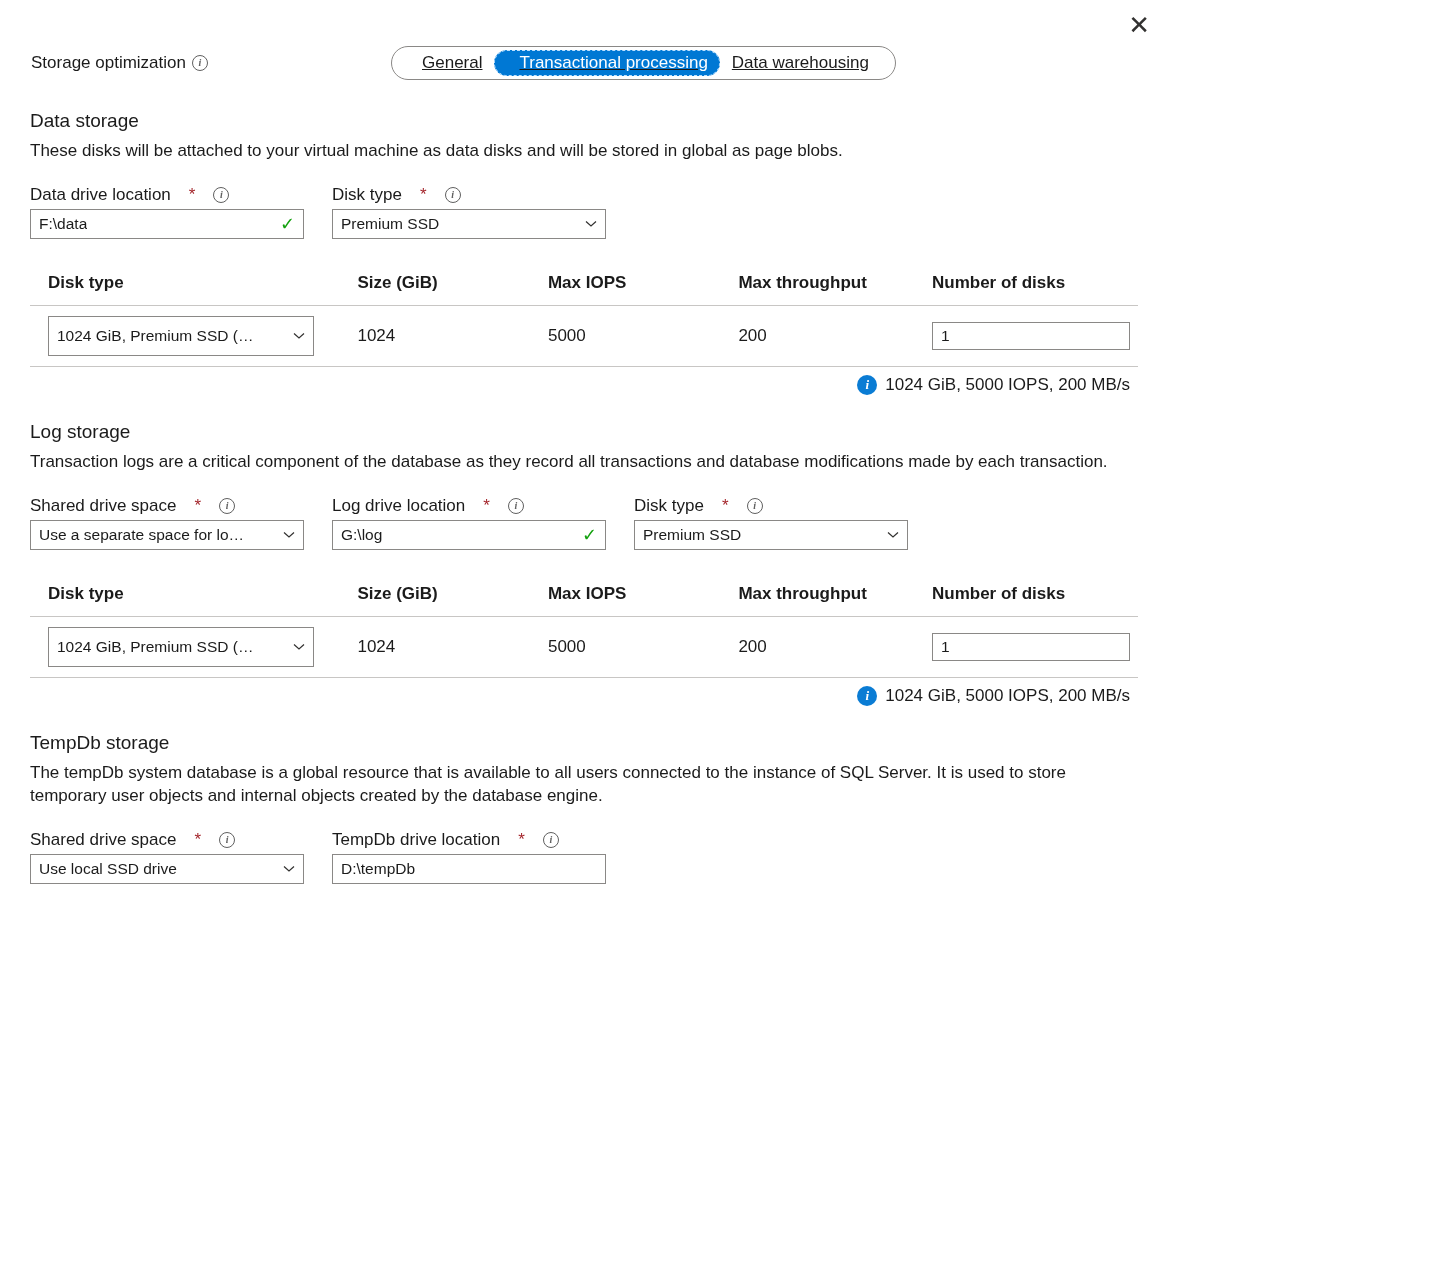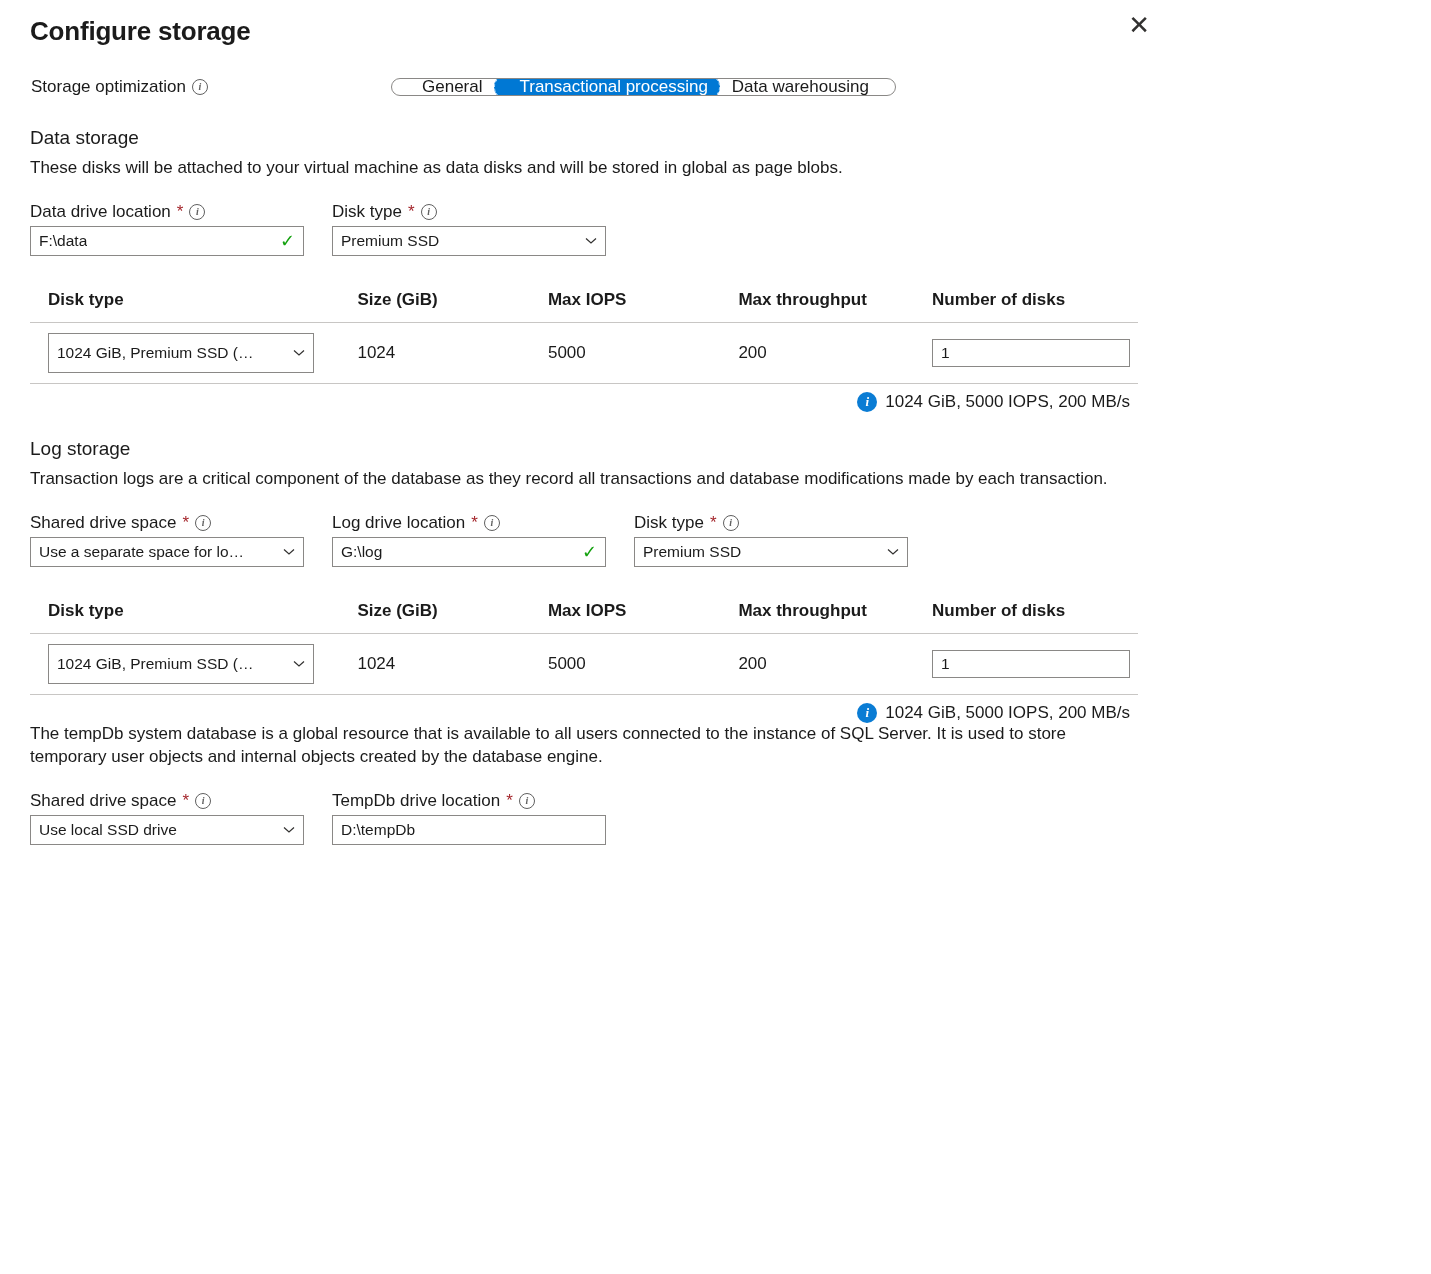--- a/index.html
+++ b/index.html
@@ -58,21 +58,22 @@
     gap:6px;
   }
   .pill-group{
     display:inline-flex;
     border:1px solid var(--border);
     border-radius:999px;
     overflow:hidden;
     align-items:center;
     padding:2px 14px 2px 18px;
     font-size:17px;
-    height:18px;
+    height:34px;
+    text-decoration:underline;
   }
   .pill-group .pill{
     padding:3px 12px;
     border-radius:999px;
     cursor:pointer;
     white-space:nowrap;
   }
   .pill-group .pill.sel{
     background:#0078d4;
     color:#fff;
@@ -106,21 +107,21 @@
     margin-bottom:24px;
   }
   .field{
     width:274px;
   }
   .field-label{
     font-size:17px;
     margin-bottom:4px;
     display:flex;
     align-items:center;
-    gap:4px;
+    gap:16px;
   }
   .req{color:var(--red);margin:0 2px;}
 
   .info-icon{
     display:inline-flex;
     align-items:center;
     justify-content:center;
     width:16px;height:16px;
     border:1px solid #606060;
     border-radius:50%;
@@ -219,21 +220,20 @@
     display:inline-flex;align-items:center;justify-content:center;
     font-family:Georgia,serif;font-style:italic;font-weight:700;
     font-size:13px;
   }
 </style>
 </head>
 <body>
 
 <div class="panel">
   <div class="close-btn">✕</div>
-  <h1 class="page-title">Configure storage</h1>
 
   <div class="opt-row">
     <div class="label-area">
       <span>Storage optimization</span>
       <span class="info-icon">i</span>
     </div>
     <div class="pill-group">
       <div class="pill">General</div>
       <div class="pill sel">Transactional processing</div>
       <div class="pill">Data warehousing</div>
@@ -388,20 +388,21 @@
           </div>
         </td>
       </tr>
     </tbody>
   </table>
   <div class="summary-line">
     <span class="info-badge">i</span>
     <span>1024 GiB, 5000 IOPS, 200 MB/s</span>
   </div>
 
+  <h2 class="section">TempDb storage</h2>
   <p class="desc">The tempDb system database is a global resource that is available to all users connected to the instance of SQL Server. It is used to store temporary user objects and internal objects created by the database engine.</p>
 
   <div class="fields-row">
     <div class="field">
       <div class="field-label">
         <span>Shared drive space</span>
         <span class="req">*</span>
         <span class="info-icon">i</span>
       </div>
       <div class="select-box">

